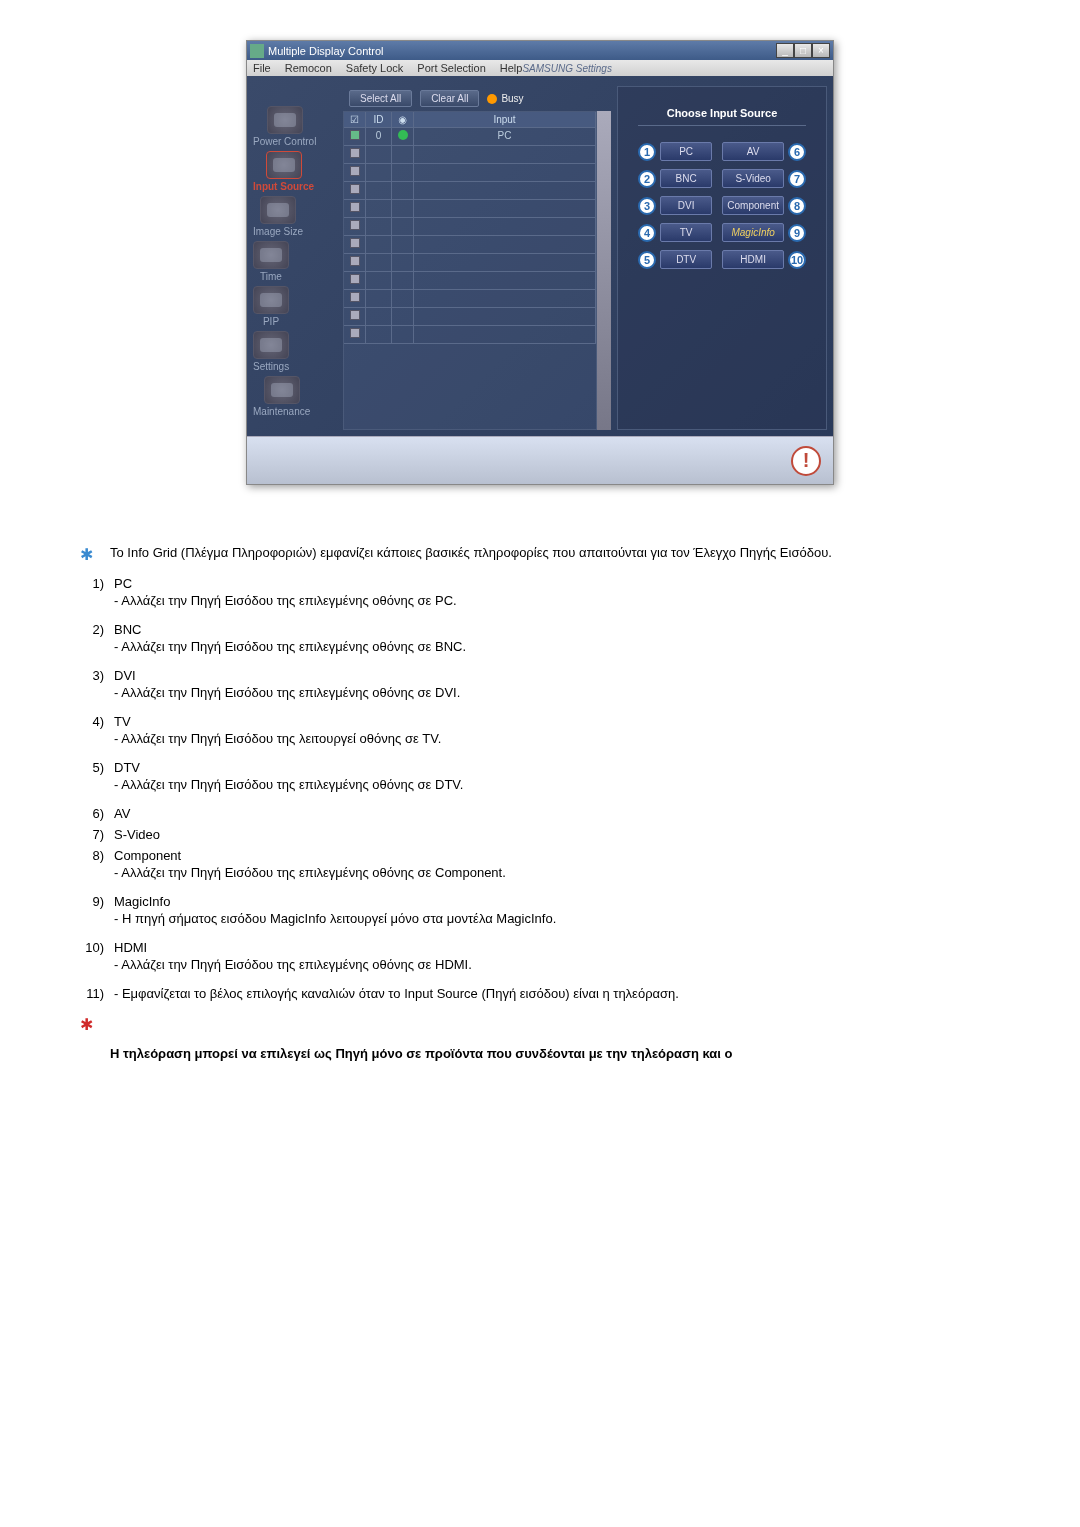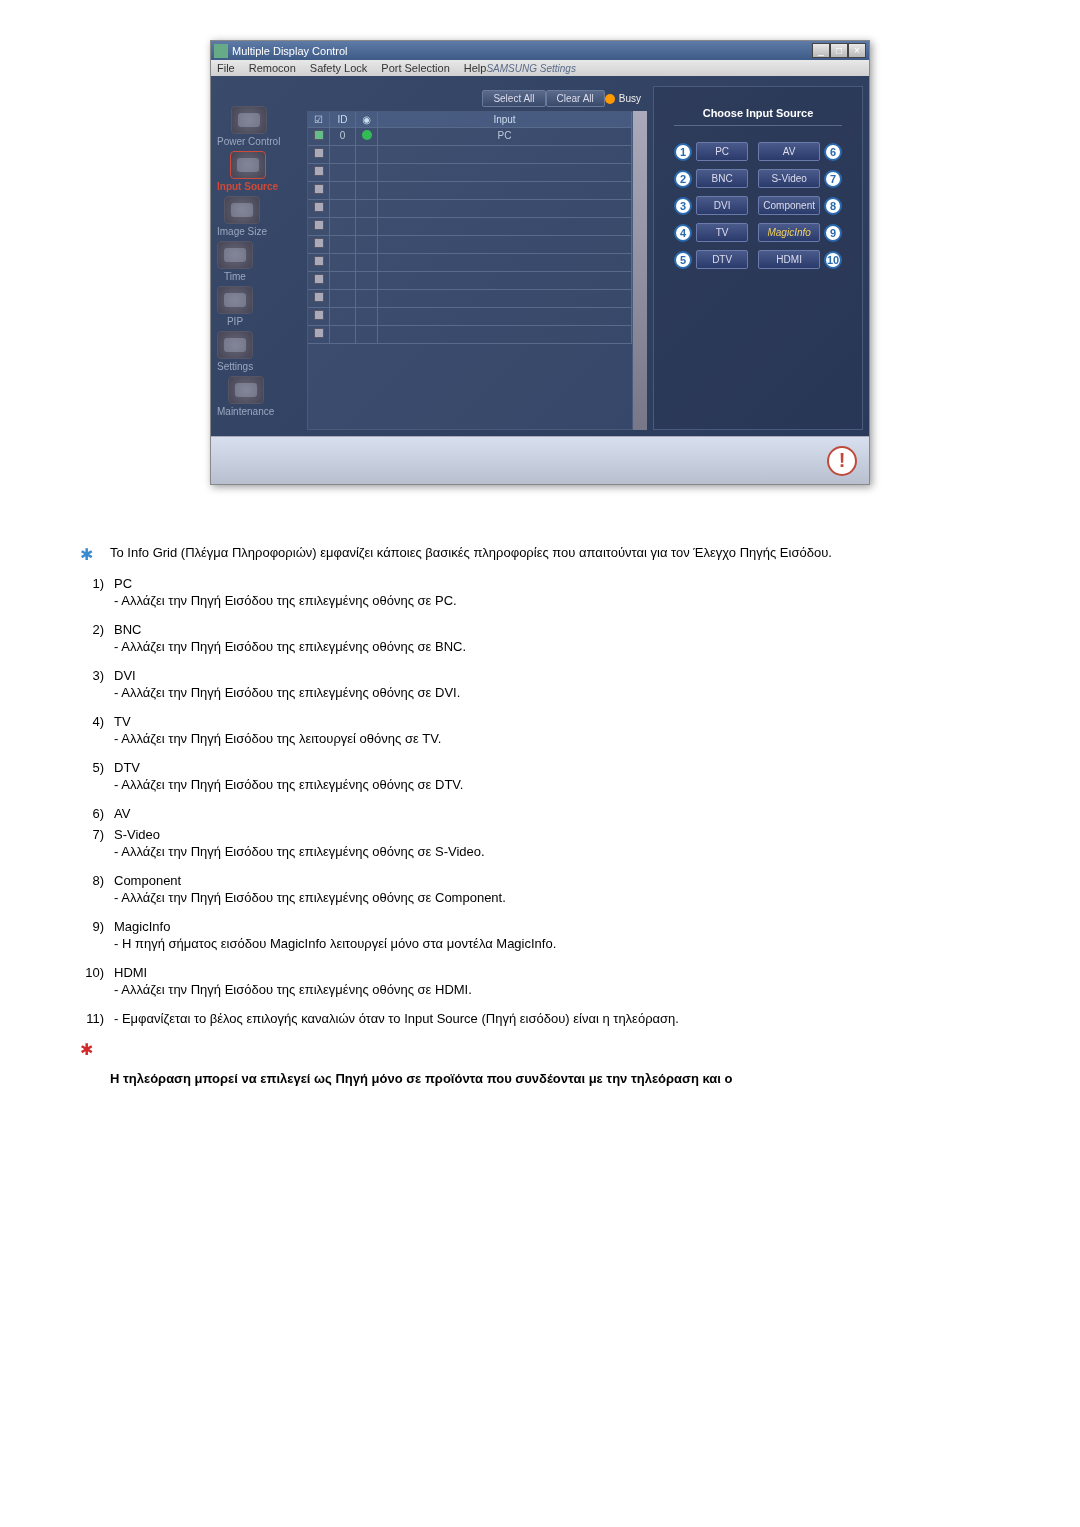--- a/index.html
+++ b/index.html
@@ -1,19 +1,19 @@
 <!DOCTYPE html>
 <html><head>
   <meta charset="utf-8">
   <style>
     * { margin: 0; padding: 0; box-sizing: border-box; }
     body { font-family: Arial, sans-serif; font-size: 13px; background: #fff; color: #000; padding: 40px 80px; }
     
     .app-window {
-      width: 660px;
+      width: 588px;
       margin: 0 auto 60px;
       border: 1px solid #888;
       background: linear-gradient(to bottom, #4a5a7a 0%, #3a4a6a 100%);
       box-shadow: 2px 2px 8px rgba(0,0,0,0.4);
     }
     .titlebar {
       background: linear-gradient(to bottom, #5e7ba8 0%, #3e5b88 100%);
       display: flex; justify-content: space-between; align-items: center;
       padding: 2px 3px; color: #fff; font-size: 11px;
     }
@@ -45,21 +45,21 @@
     }
     .side-item { display: flex; flex-direction: column; align-items: center; gap: 2px; color: #9aa8c0; font-size: 10px; cursor: pointer; }
     .side-item.active { color: #d04a3a; font-weight: bold; }
     .side-icon { width: 36px; height: 28px; background: radial-gradient(circle, #667 0%, #445 100%); border-radius: 4px; border: 1px solid #556; position: relative; }
     .side-icon::after { content: ''; position: absolute; inset: 6px; background: rgba(200,210,230,0.3); border-radius: 3px; }
     .side-item.active .side-icon { border-color: #d04a3a; }
     
     .main-area { flex: 1; display: flex; gap: 6px; }
     
     .grid-panel { flex: 1; display: flex; flex-direction: column; }
-    .grid-toolbar { display: flex; gap: 0; align-items: center; padding: 4px 6px; justify-content: flex-end; }
+    .grid-toolbar { display: flex; gap: 8px; align-items: center; padding: 4px 6px; }
     .tbtn { background: linear-gradient(to bottom,#5a6a8a,#3a4a6a); border: 1px solid #6a7a9a; color: #dde; font-size: 10px; padding: 2px 10px; border-radius: 2px; cursor: pointer; }
     .busy { color: #eee; font-size: 10px; display: flex; align-items: center; gap: 4px; }
     .busy-dot { width: 10px; height: 10px; background: #f90; border-radius: 50%; }
     
     .grid-table { background: rgba(90,110,150,0.2); border: 1px solid #4a5a7a; flex: 1; overflow: auto; }
     .grid-head, .grid-row { display: flex; }
     .grid-head { background: rgba(80,100,140,0.6); color: #cde; font-size: 10px; }
     .gh-cell, .gr-cell { border-right: 1px solid #5a6a8a; border-bottom: 1px solid #5a6a8a; padding: 2px 4px; text-align: center; }
     .col-chk { width: 22px; }
     .col-id { width: 26px; }
@@ -355,21 +355,20 @@
       <div class="list-item">
         <div class="li-num">6)</div>
         <div class="li-body">
           <div class="li-title">AV</div>
         </div>
       </div>
       <div class="list-item">
         <div class="li-num">7)</div>
         <div class="li-body">
           <div class="li-title">S-Video</div>
-          <div class="li-desc">- Αλλάζει την Πηγή Εισόδου της επιλεγμένης οθόνης σε S-Video.</div>
         </div>
       </div>
       <div class="list-item">
         <div class="li-num">8)</div>
         <div class="li-body">
           <div class="li-title">Component</div>
           <div class="li-desc">- Αλλάζει την Πηγή Εισόδου της επιλεγμένης οθόνης σε Component.</div>
         </div>
       </div>
       <div class="list-item">

